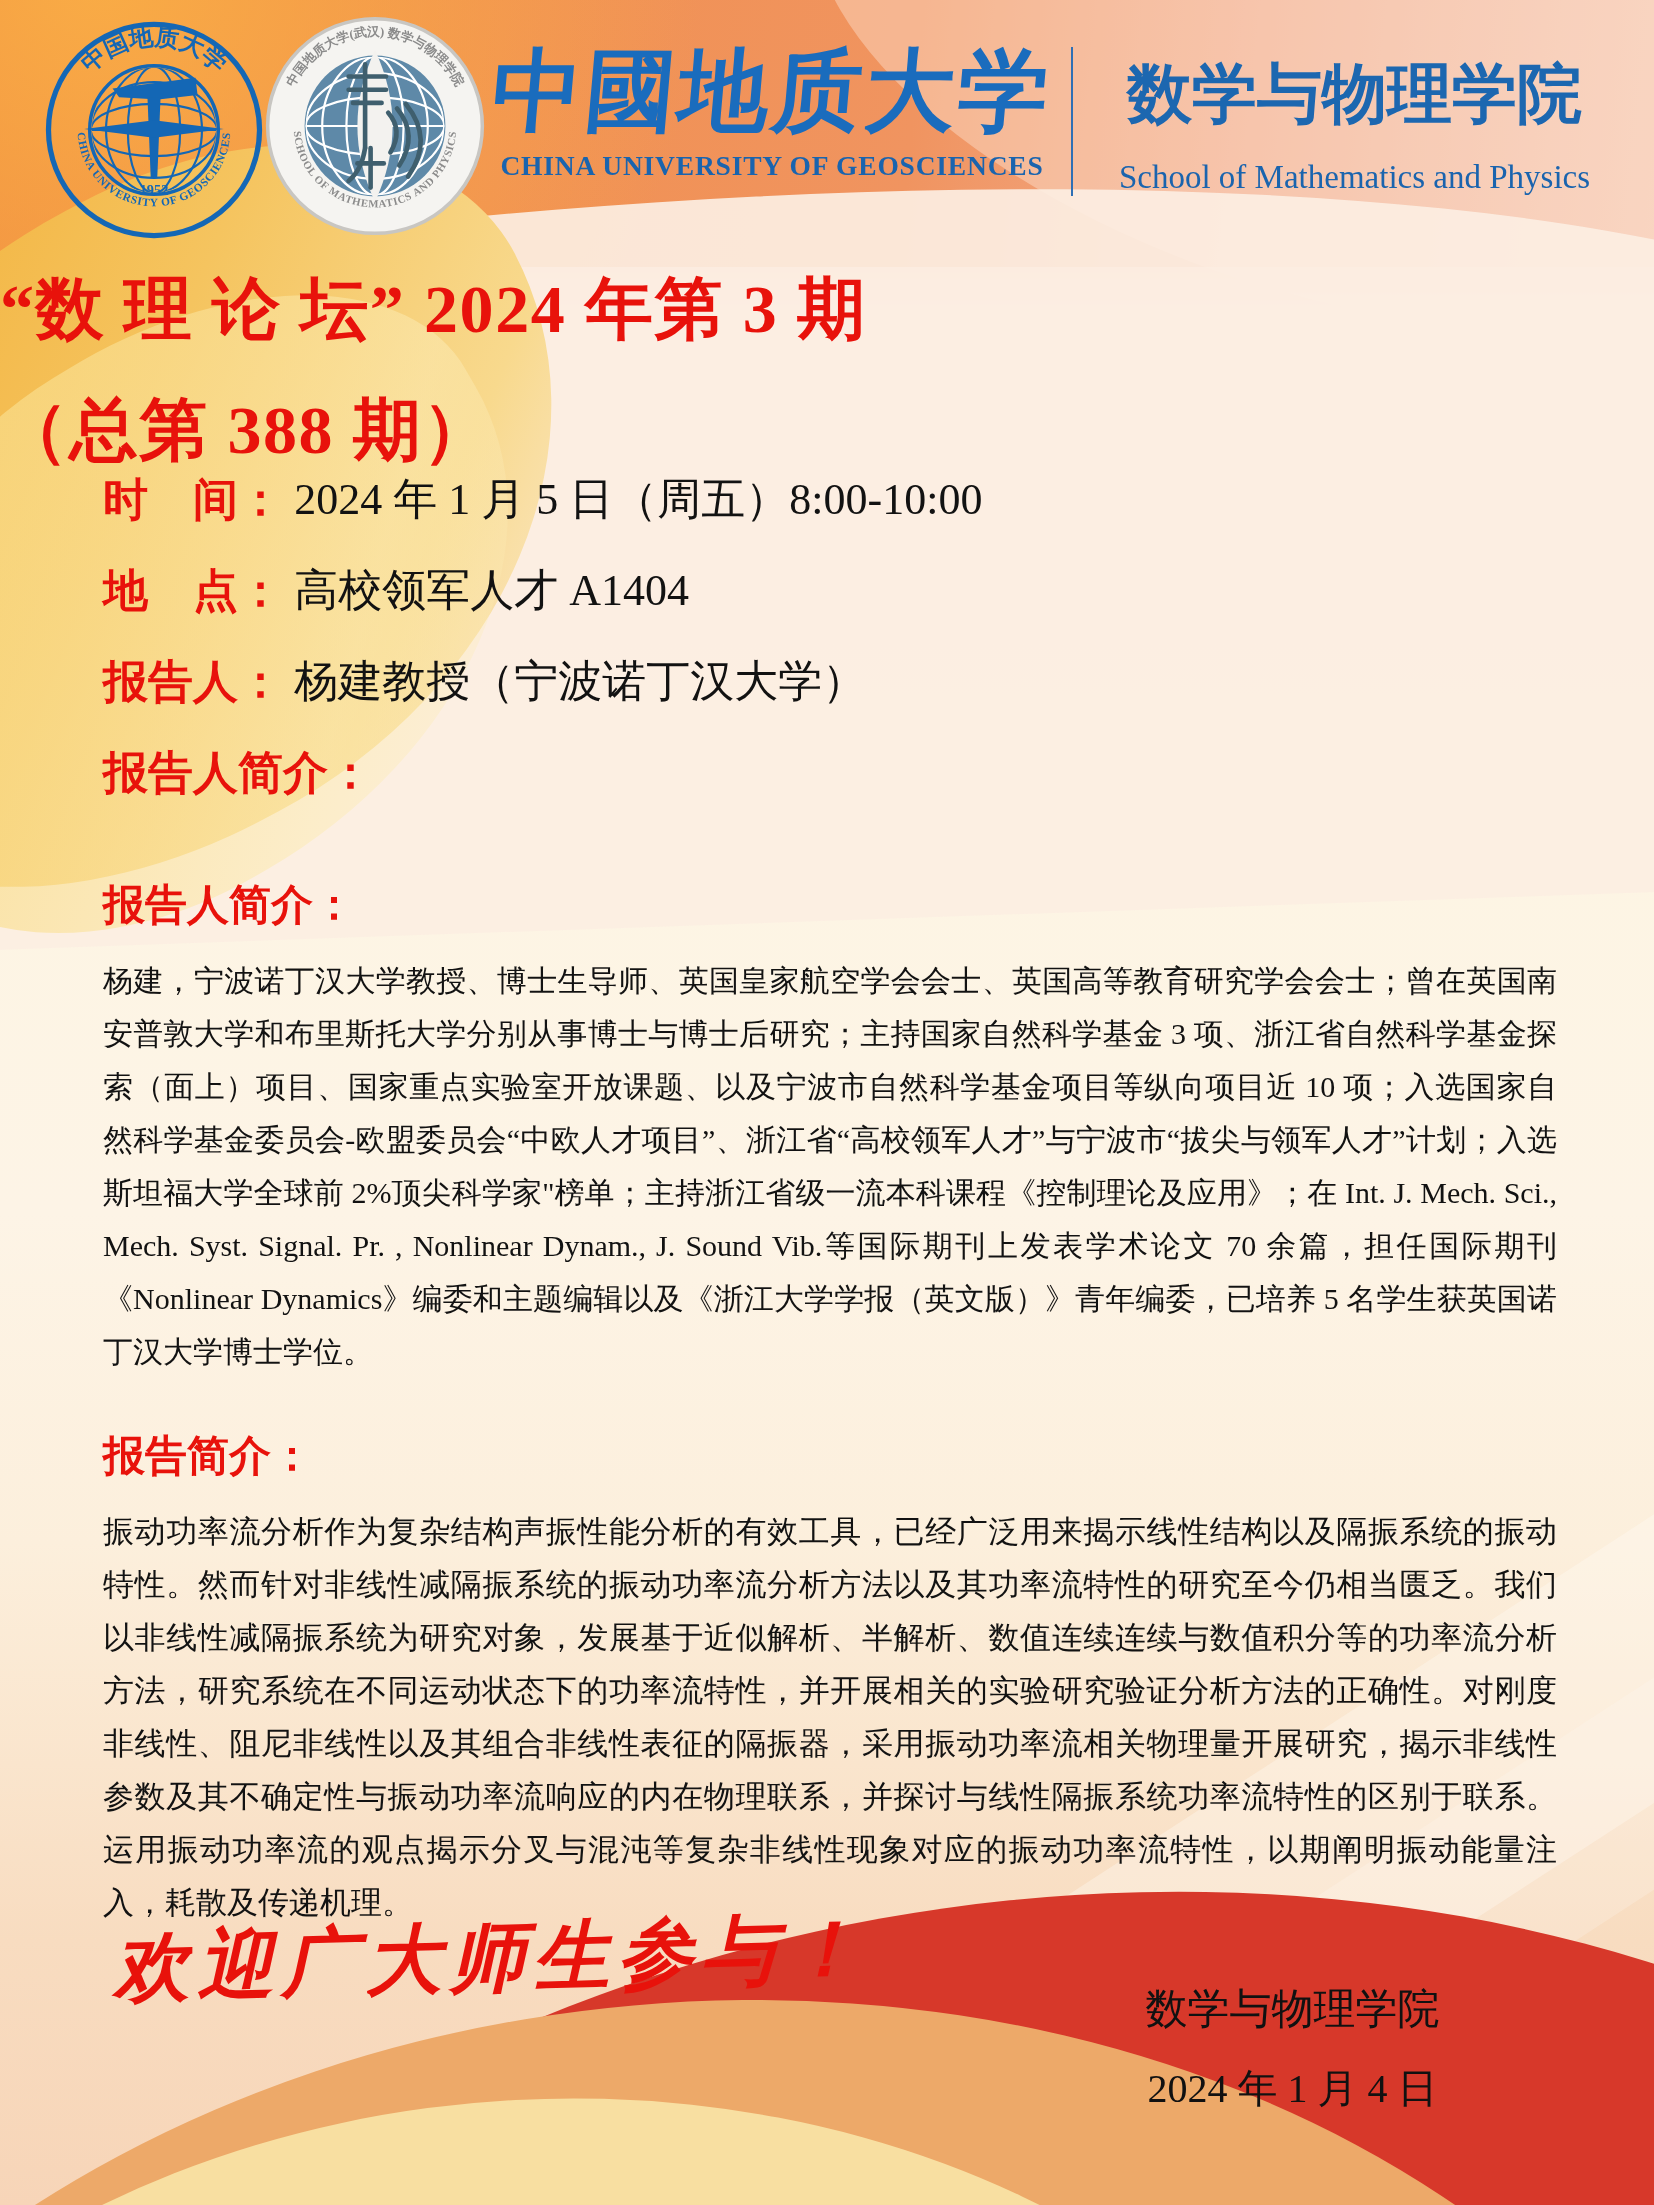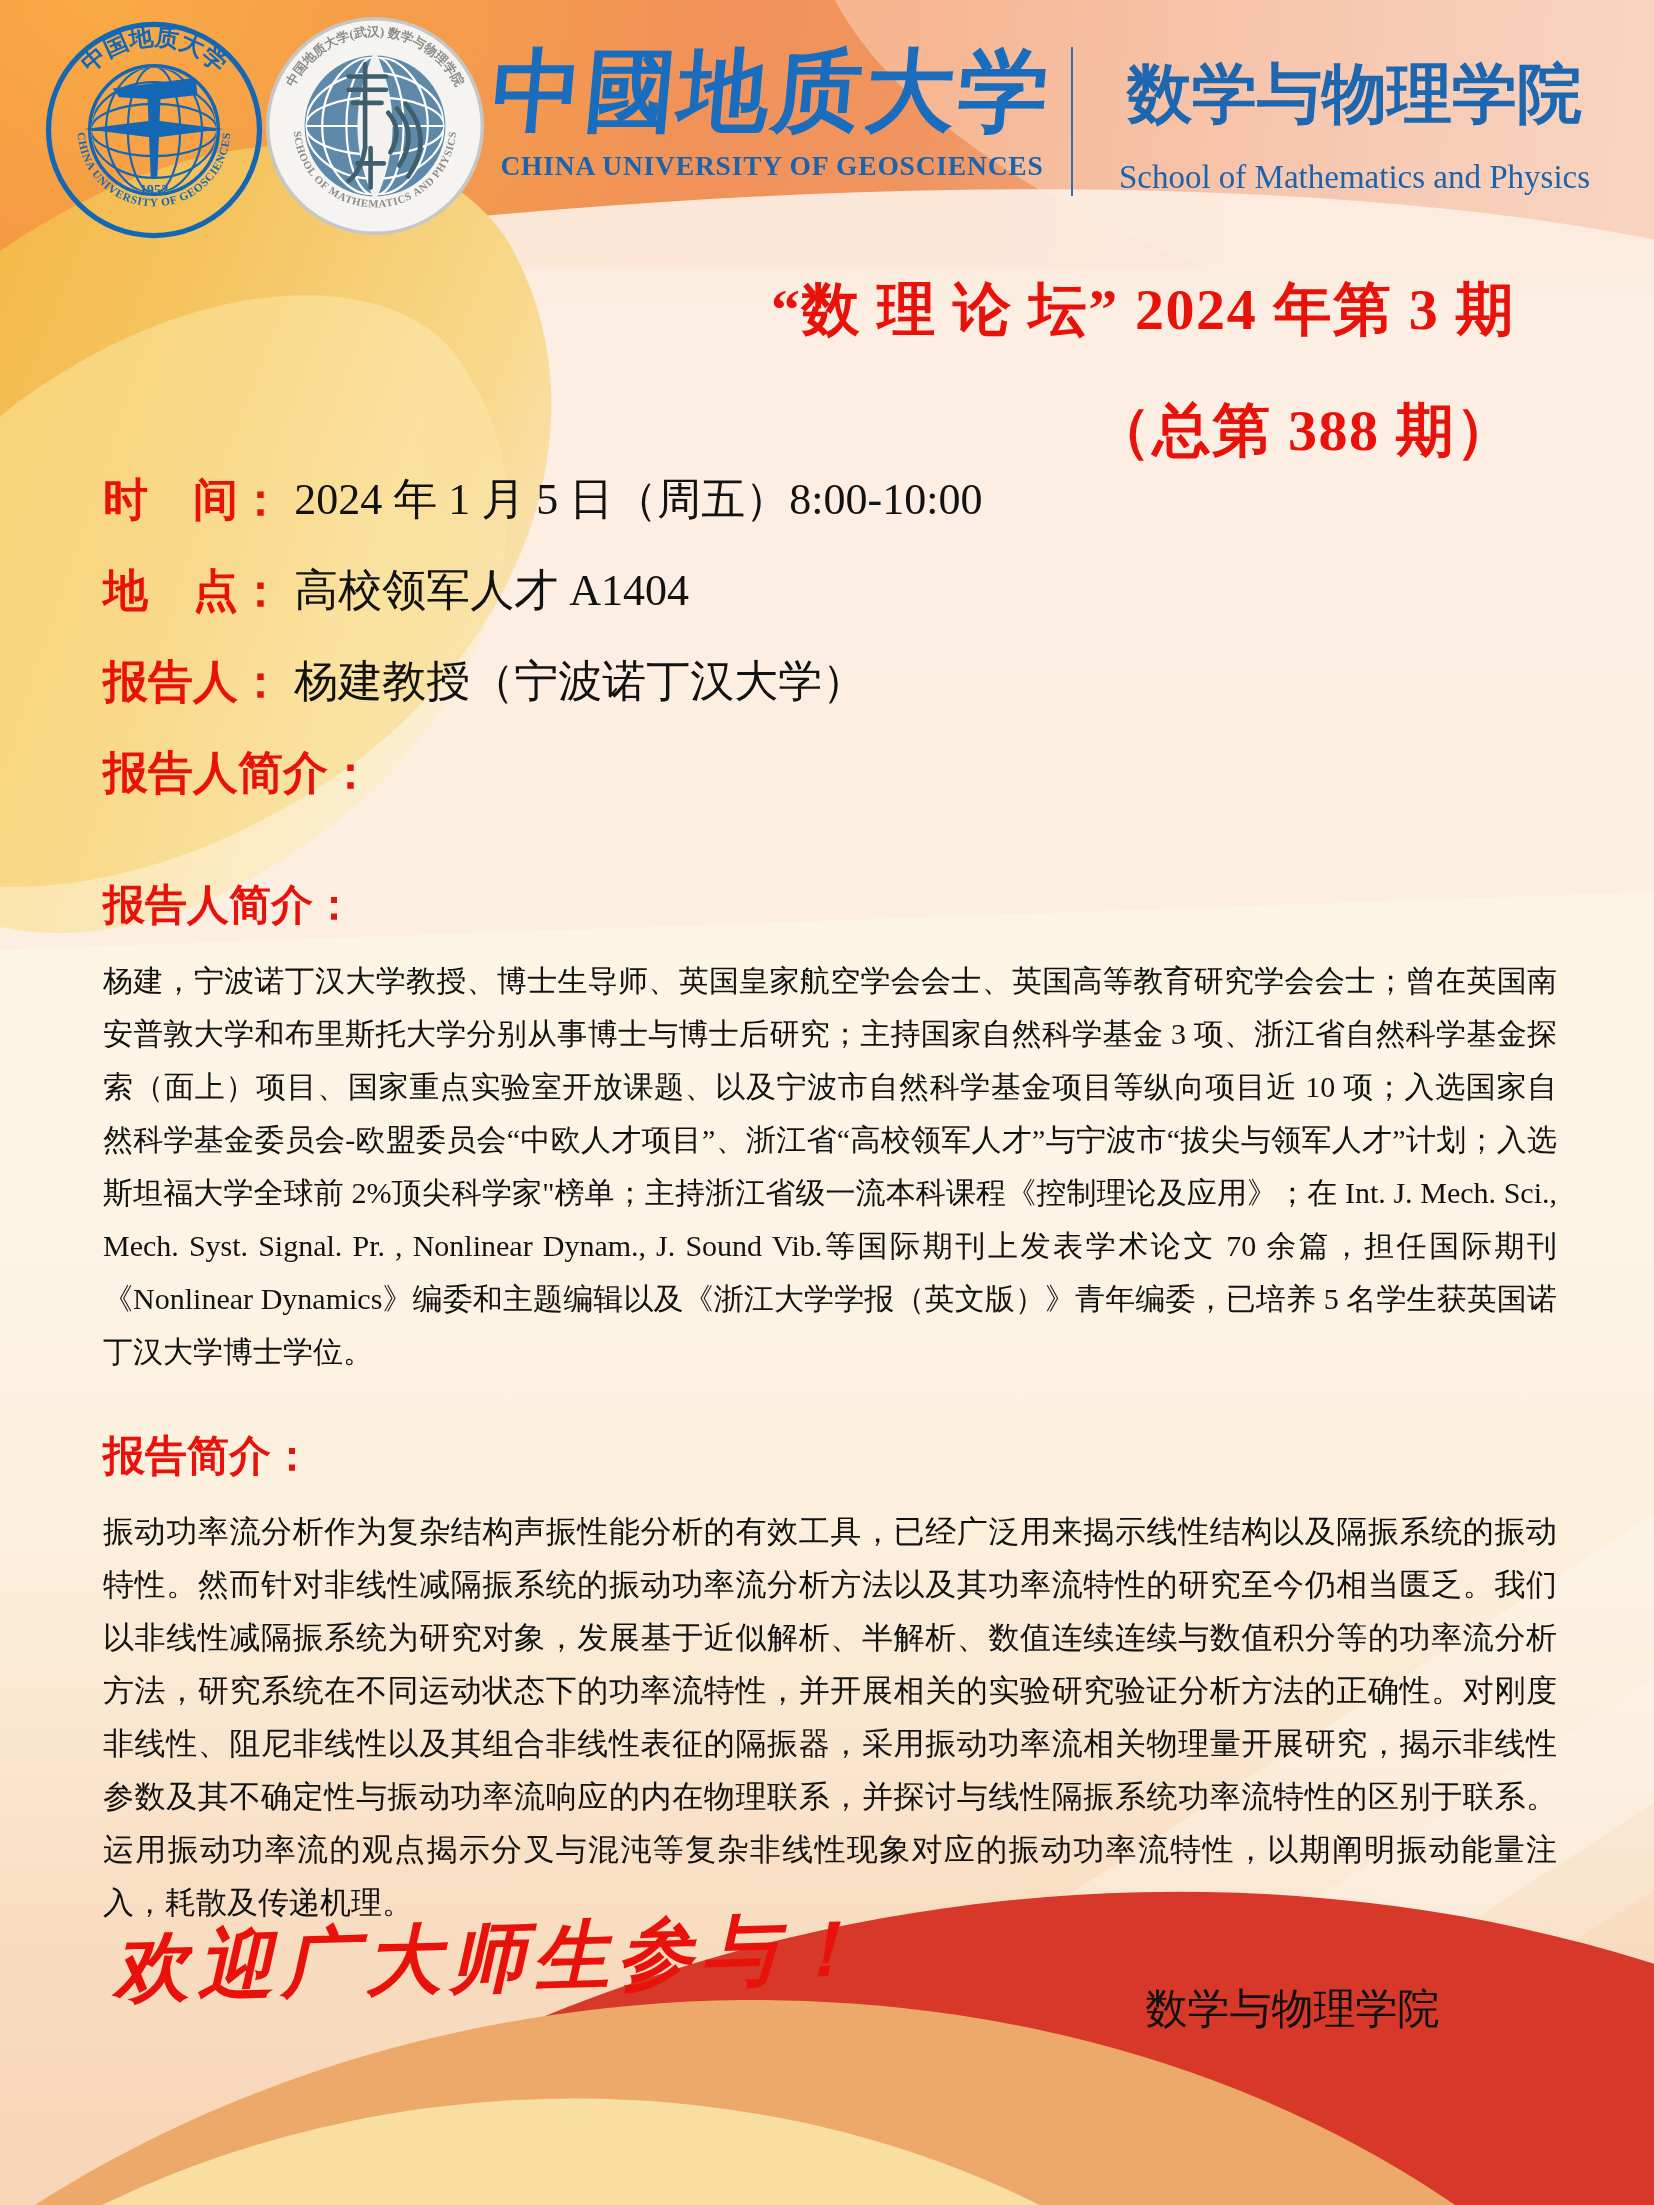--- a/index.html
+++ b/index.html
@@ -37,22 +37,22 @@
   .seal-school{left:265px;top:16px;width:220px;height:220px;}
   .univ-block{position:absolute;left:485px;top:36px;width:574px;text-align:center;z-index:6;}
   .univ-cn{font-size:90px;line-height:1.25;font-weight:bold;color:#1a6cbd;transform:skewX(-5deg);
     font-family:"Liberation Serif","DejaVu Serif",serif;letter-spacing:3.2px;}
   .univ-en{margin-top:1.6px;font-size:27.5px;font-weight:bold;color:#1a64ae;letter-spacing:0.8px;}
   .hdr-divider{position:absolute;left:1071px;top:47px;width:2.4px;height:149px;background:#2e6fb5;z-index:6;}
   .school-block{position:absolute;left:1092px;top:50px;width:525px;text-align:center;z-index:6;}
   .school-cn{font-size:65px;font-weight:bold;color:#1c67b0;font-family:"Liberation Sans","DejaVu Sans",sans-serif;}
   .school-en{margin-top:21px;font-size:33px;color:#1a64ae;}
   
-  .title{position:absolute;left:0;top:249px;width:1515px;text-align:right;z-index:6;
-    color:#e8120b;font-weight:bold;font-size:58px;line-height:121px;letter-spacing:1.6px;}
+  .title{position:absolute;left:0;top:249px;width:1515px;text-align:left;z-index:6;
+    color:#e8120b;font-weight:bold;font-size:68px;line-height:121px;letter-spacing:1.6px;}
   
   .info{position:absolute;left:103px;top:475px;width:1470px;z-index:6;}
   .info-row{display:flex;align-items:flex-end;margin-bottom:41px;line-height:50px;}
   .info-label{color:#e8120b;font-weight:bold;font-size:45px;white-space:nowrap;
     font-family:"Liberation Sans","DejaVu Sans",sans-serif;}
   .info-value{color:#121212;font-size:44px;margin-left:11.3px;}
   
   .section{position:absolute;left:103px;width:1454px;z-index:6;}
   .sec-bio{top:877px;}
   .sec-abs{top:1428px;}
@@ -194,16 +194,17 @@
   </div>
 
   <div class="section sec-abs">
     <h2 class="sec-heading">报告简介：</h2>
     <p class="sec-text">振动功率流分析作为复杂结构声振性能分析的有效工具，已经广泛用来揭示线性结构以及隔振系统的振动特性。然而针对非线性减隔振系统的振动功率流分析方法以及其功率流特性的研究至今仍相当匮乏。我们以非线性减隔振系统为研究对象，发展基于近似解析、半解析、数值连续连续与数值积分等的功率流分析方法，研究系统在不同运动状态下的功率流特性，并开展相关的实验研究验证分析方法的正确性。对刚度非线性、阻尼非线性以及其组合非线性表征的隔振器，采用振动功率流相关物理量开展研究，揭示非线性参数及其不确定性与振动功率流响应的内在物理联系，并探讨与线性隔振系统功率流特性的区别于联系。运用振动功率流的观点揭示分叉与混沌等复杂非线性现象对应的振动功率流特性，以期阐明振动能量注入，耗散及传递机理。</p>
   </div>
 
   <div class="welcome">欢迎广大师生参与！</div>
   <div class="signoff">
     <div class="signoff-org">数学与物理学院</div>
+    <div class="signoff-date">2024 年 1 月 4 日</div>
   </div>
 
 </div>
 
 
 </body></html>

